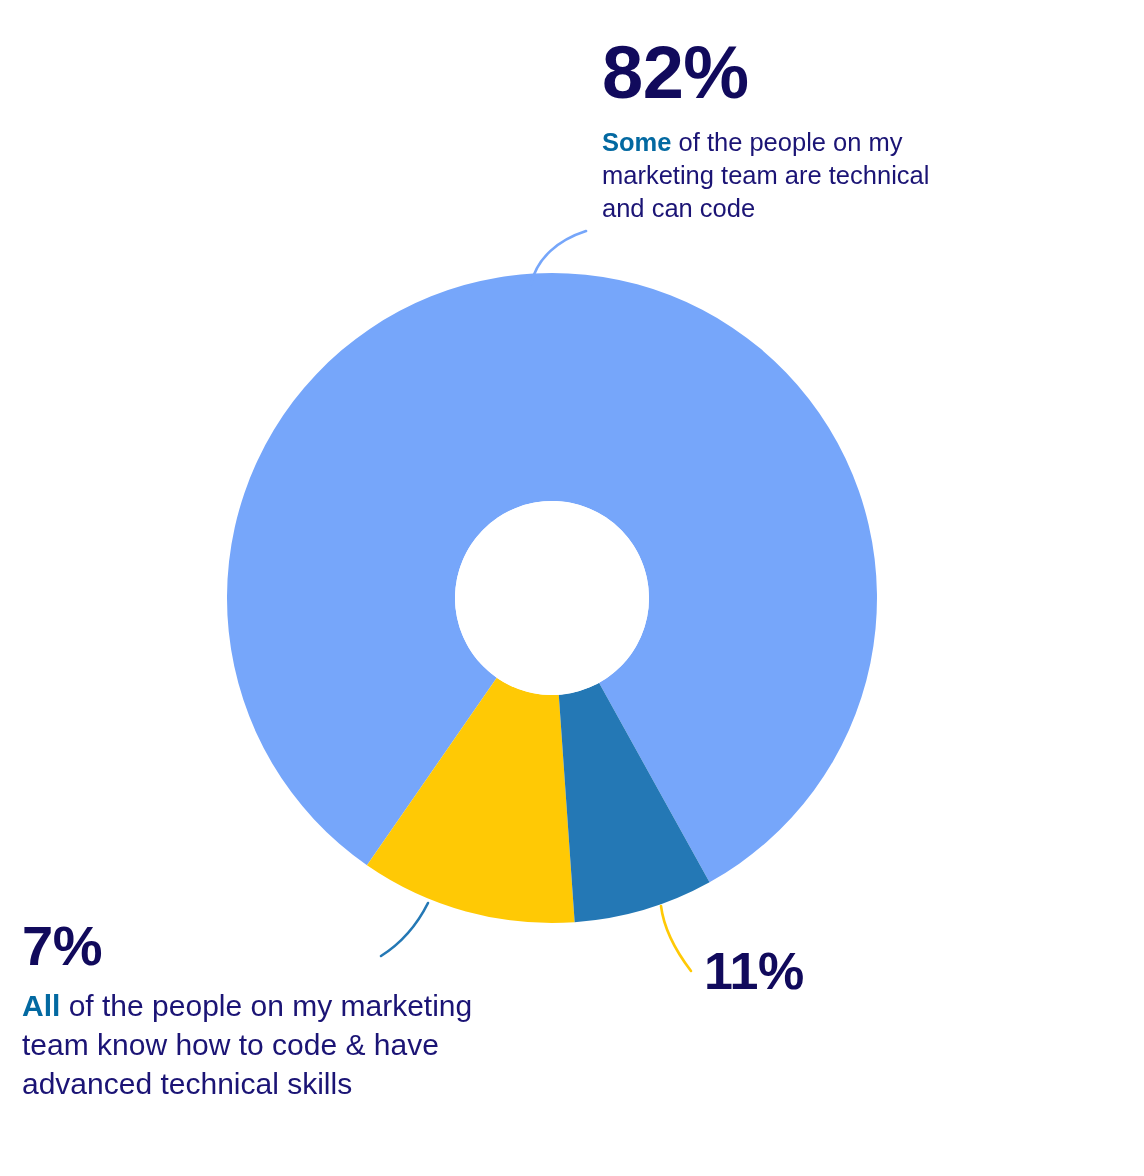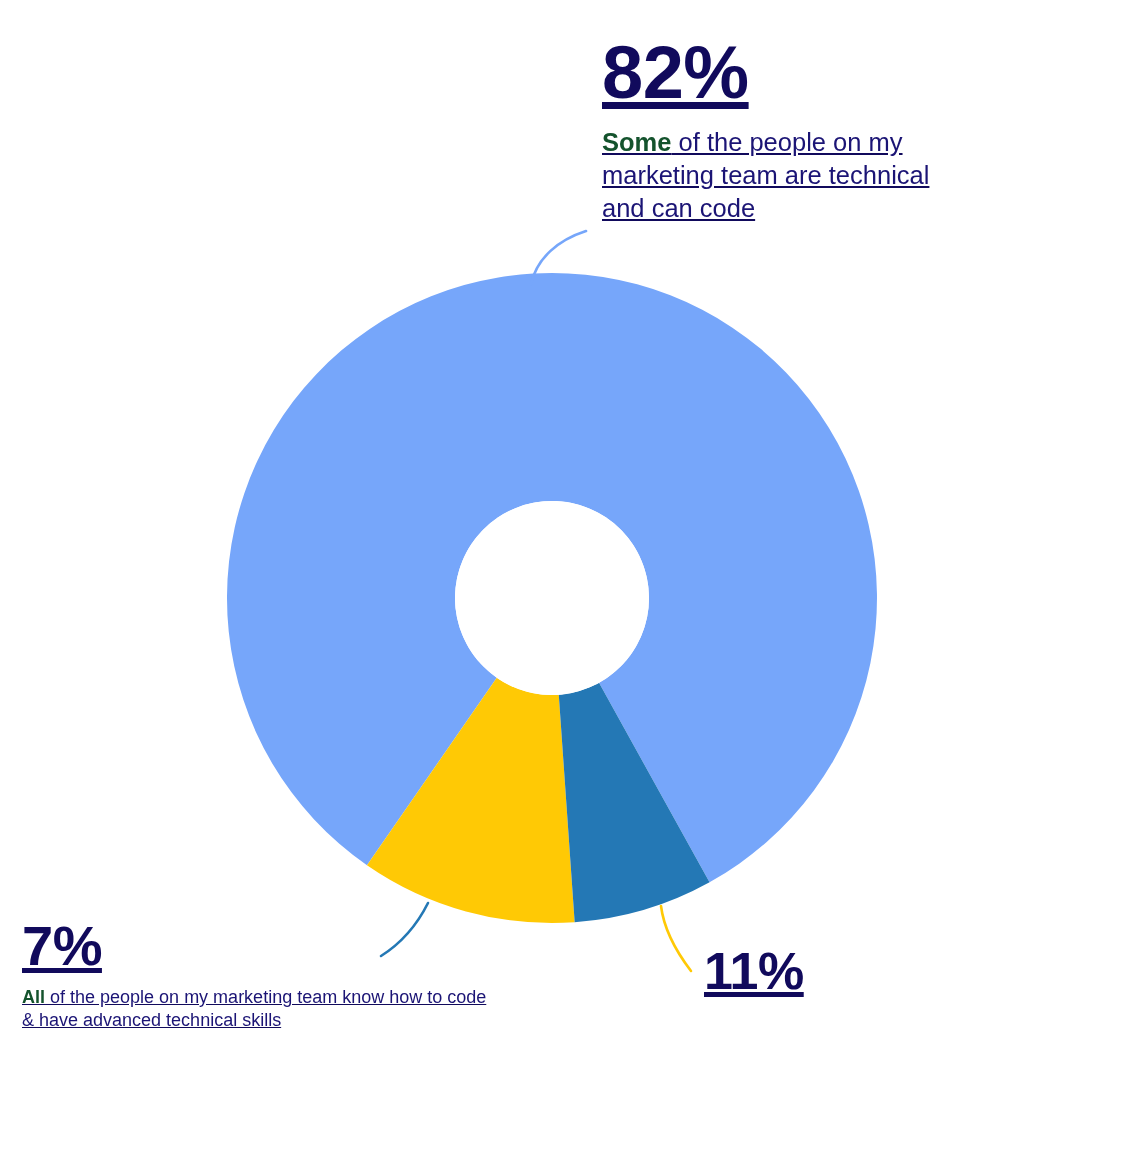--- a/index.html
+++ b/index.html
@@ -26,55 +26,55 @@
     position: absolute;
     left: 0;
     top: 0;
     width: 1144px;
     height: 1176px;
     pointer-events: none;
   }
   #donut-svg { display: block; }
 
   
-  .callout { position: absolute; text-decoration: underline; }
+  .callout { position: absolute; }
 
   .pct {
     font-weight: 700;
     color: #110A5C;
     line-height: 1.0;
     letter-spacing: -0.5px;
     margin: 0;
     white-space: nowrap;
   }
   .desc {
     color: #1B1475;
     line-height: 1.30;
     margin: 0;
     font-weight: 400;
   }
-  .desc .em { font-weight: 700; color: #14532d; }
+  .desc .em { font-weight: 700; color: #0369a1; }
 
   
   #callout-some {
     left: 602px;
     top: 36px;
     width: 360px;
   }
   #callout-some .pct { font-size: 74px; }
   #callout-some .desc { font-size: 25.5px; margin-top: 16px; width: 330px; }
 
   
   #callout-all {
     left: 22px;
     top: 918px;
     width: 500px;
   }
   #callout-all .pct { font-size: 56px; }
-  #callout-all .desc { font-size: 18px; margin-top: 12px; width: 470px; }
+  #callout-all .desc { font-size: 30px; margin-top: 12px; width: 470px; }
 
   
   #callout-none {
     left: 704px;
     top: 945px;
     width: 400px;
   }
   #callout-none .pct { font-size: 52px; }
   #callout-none .desc { font-size: 24px; margin-top: 12px; width: 350px; }
 </style>

